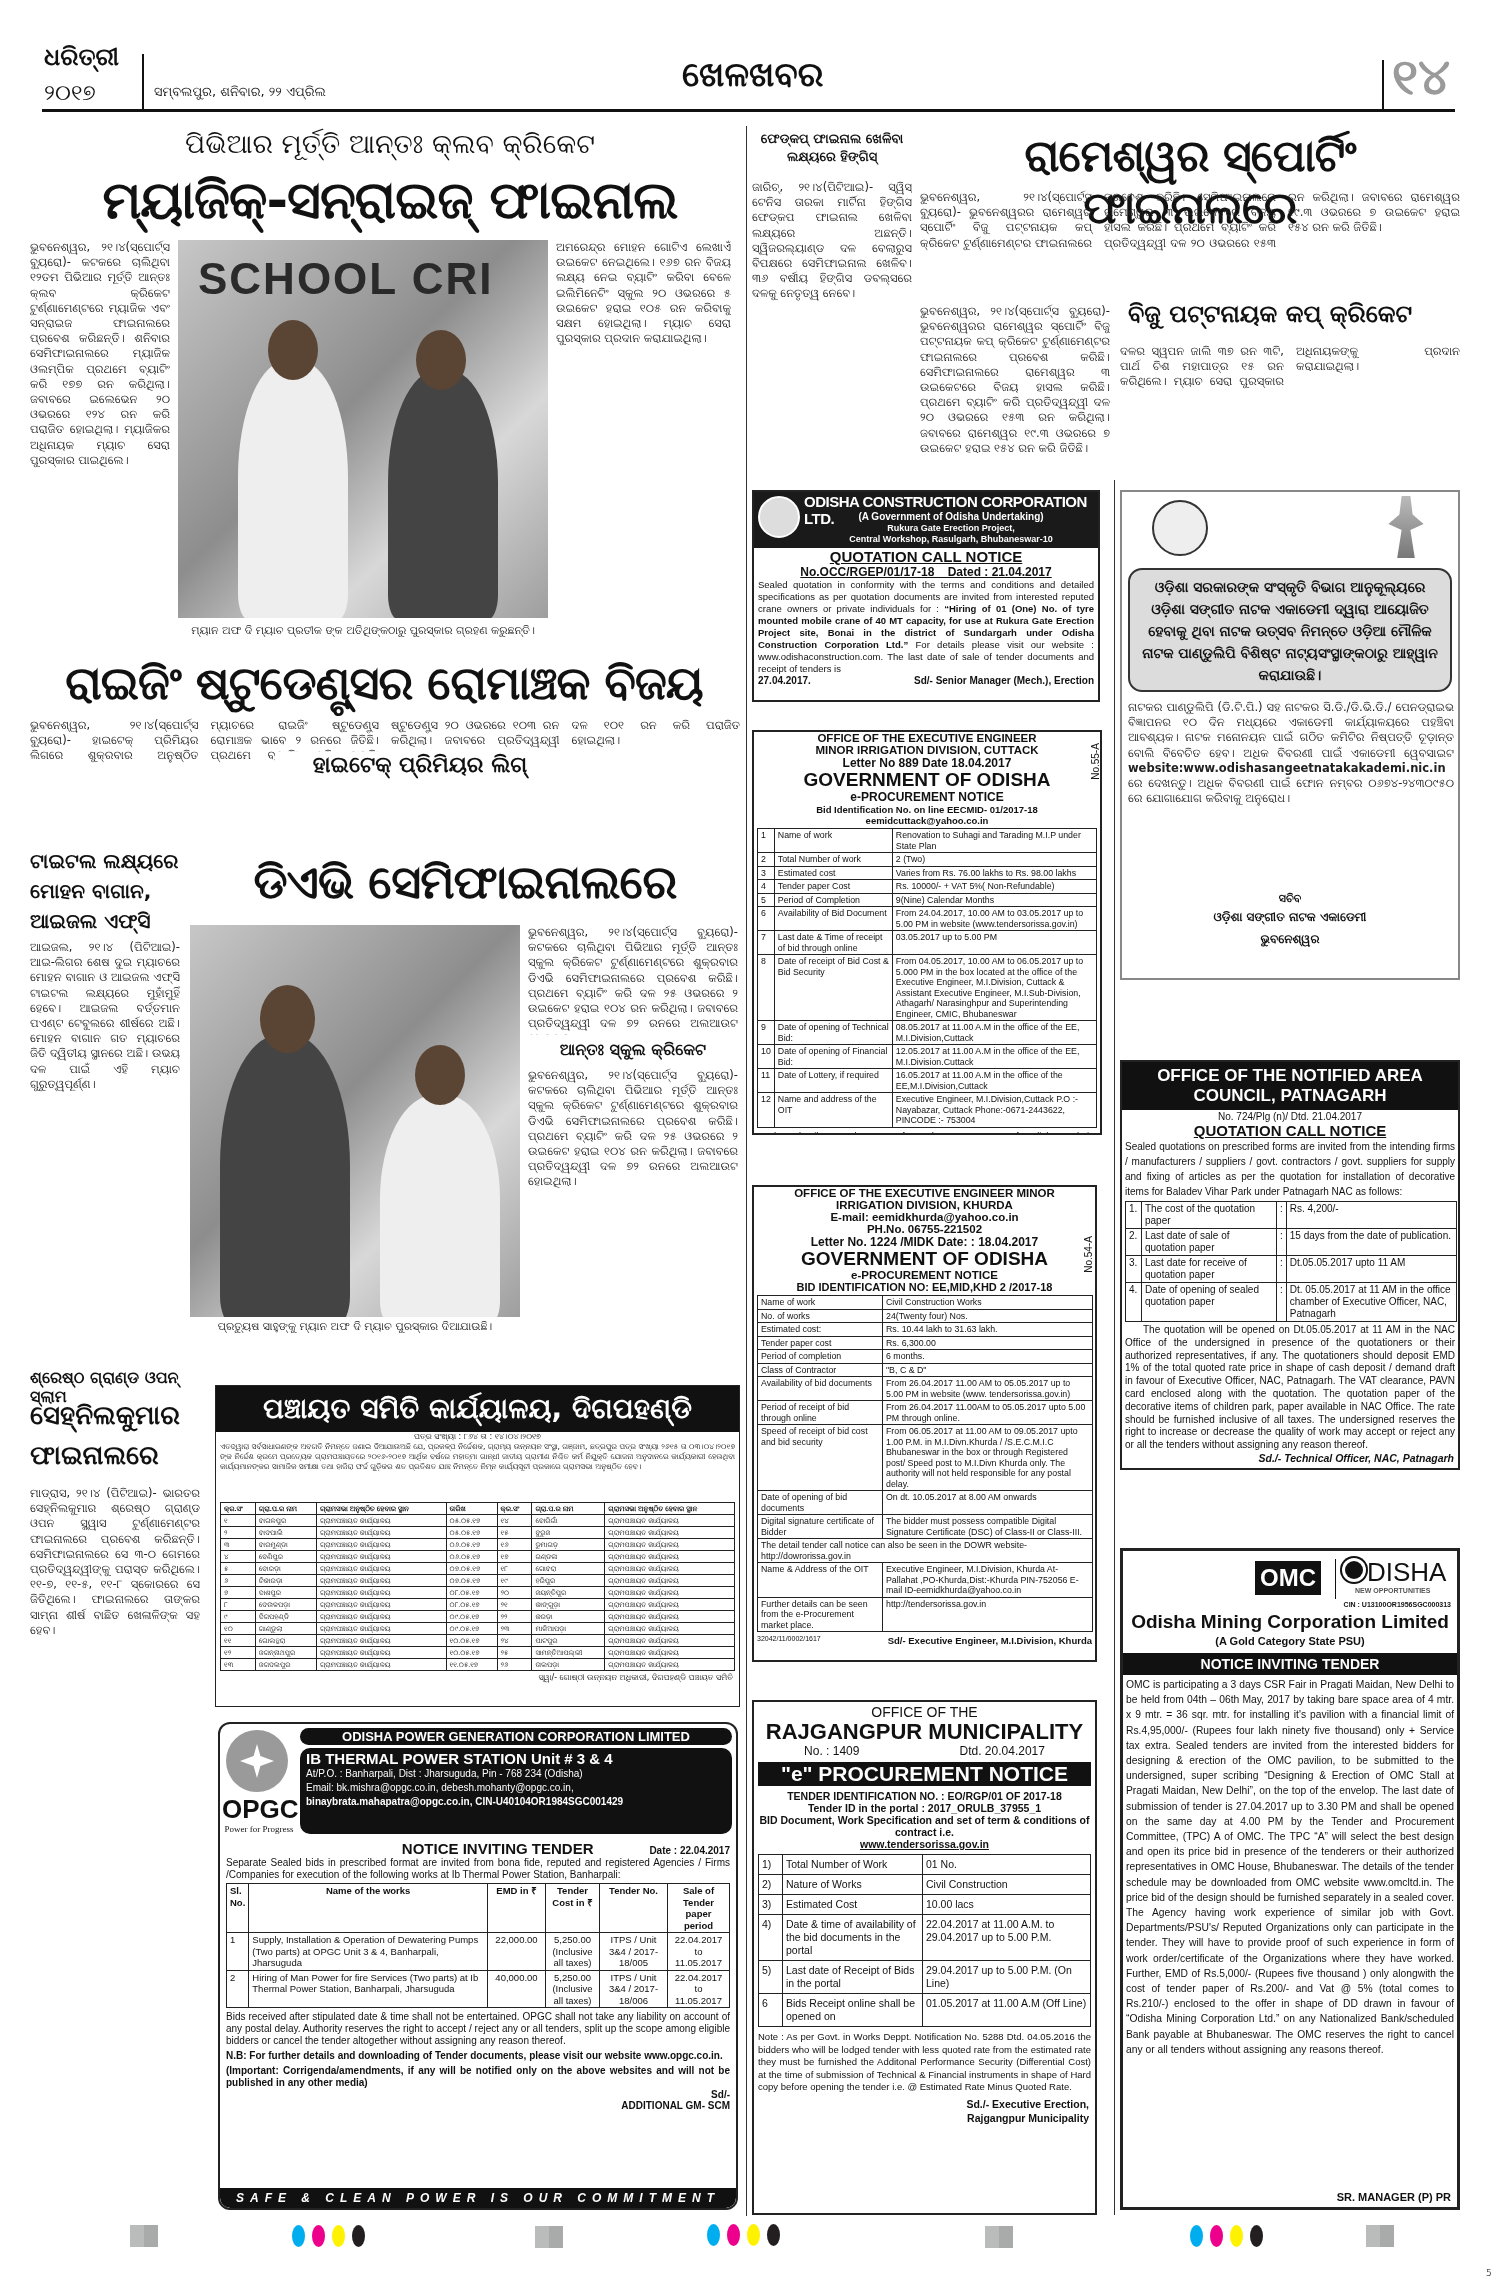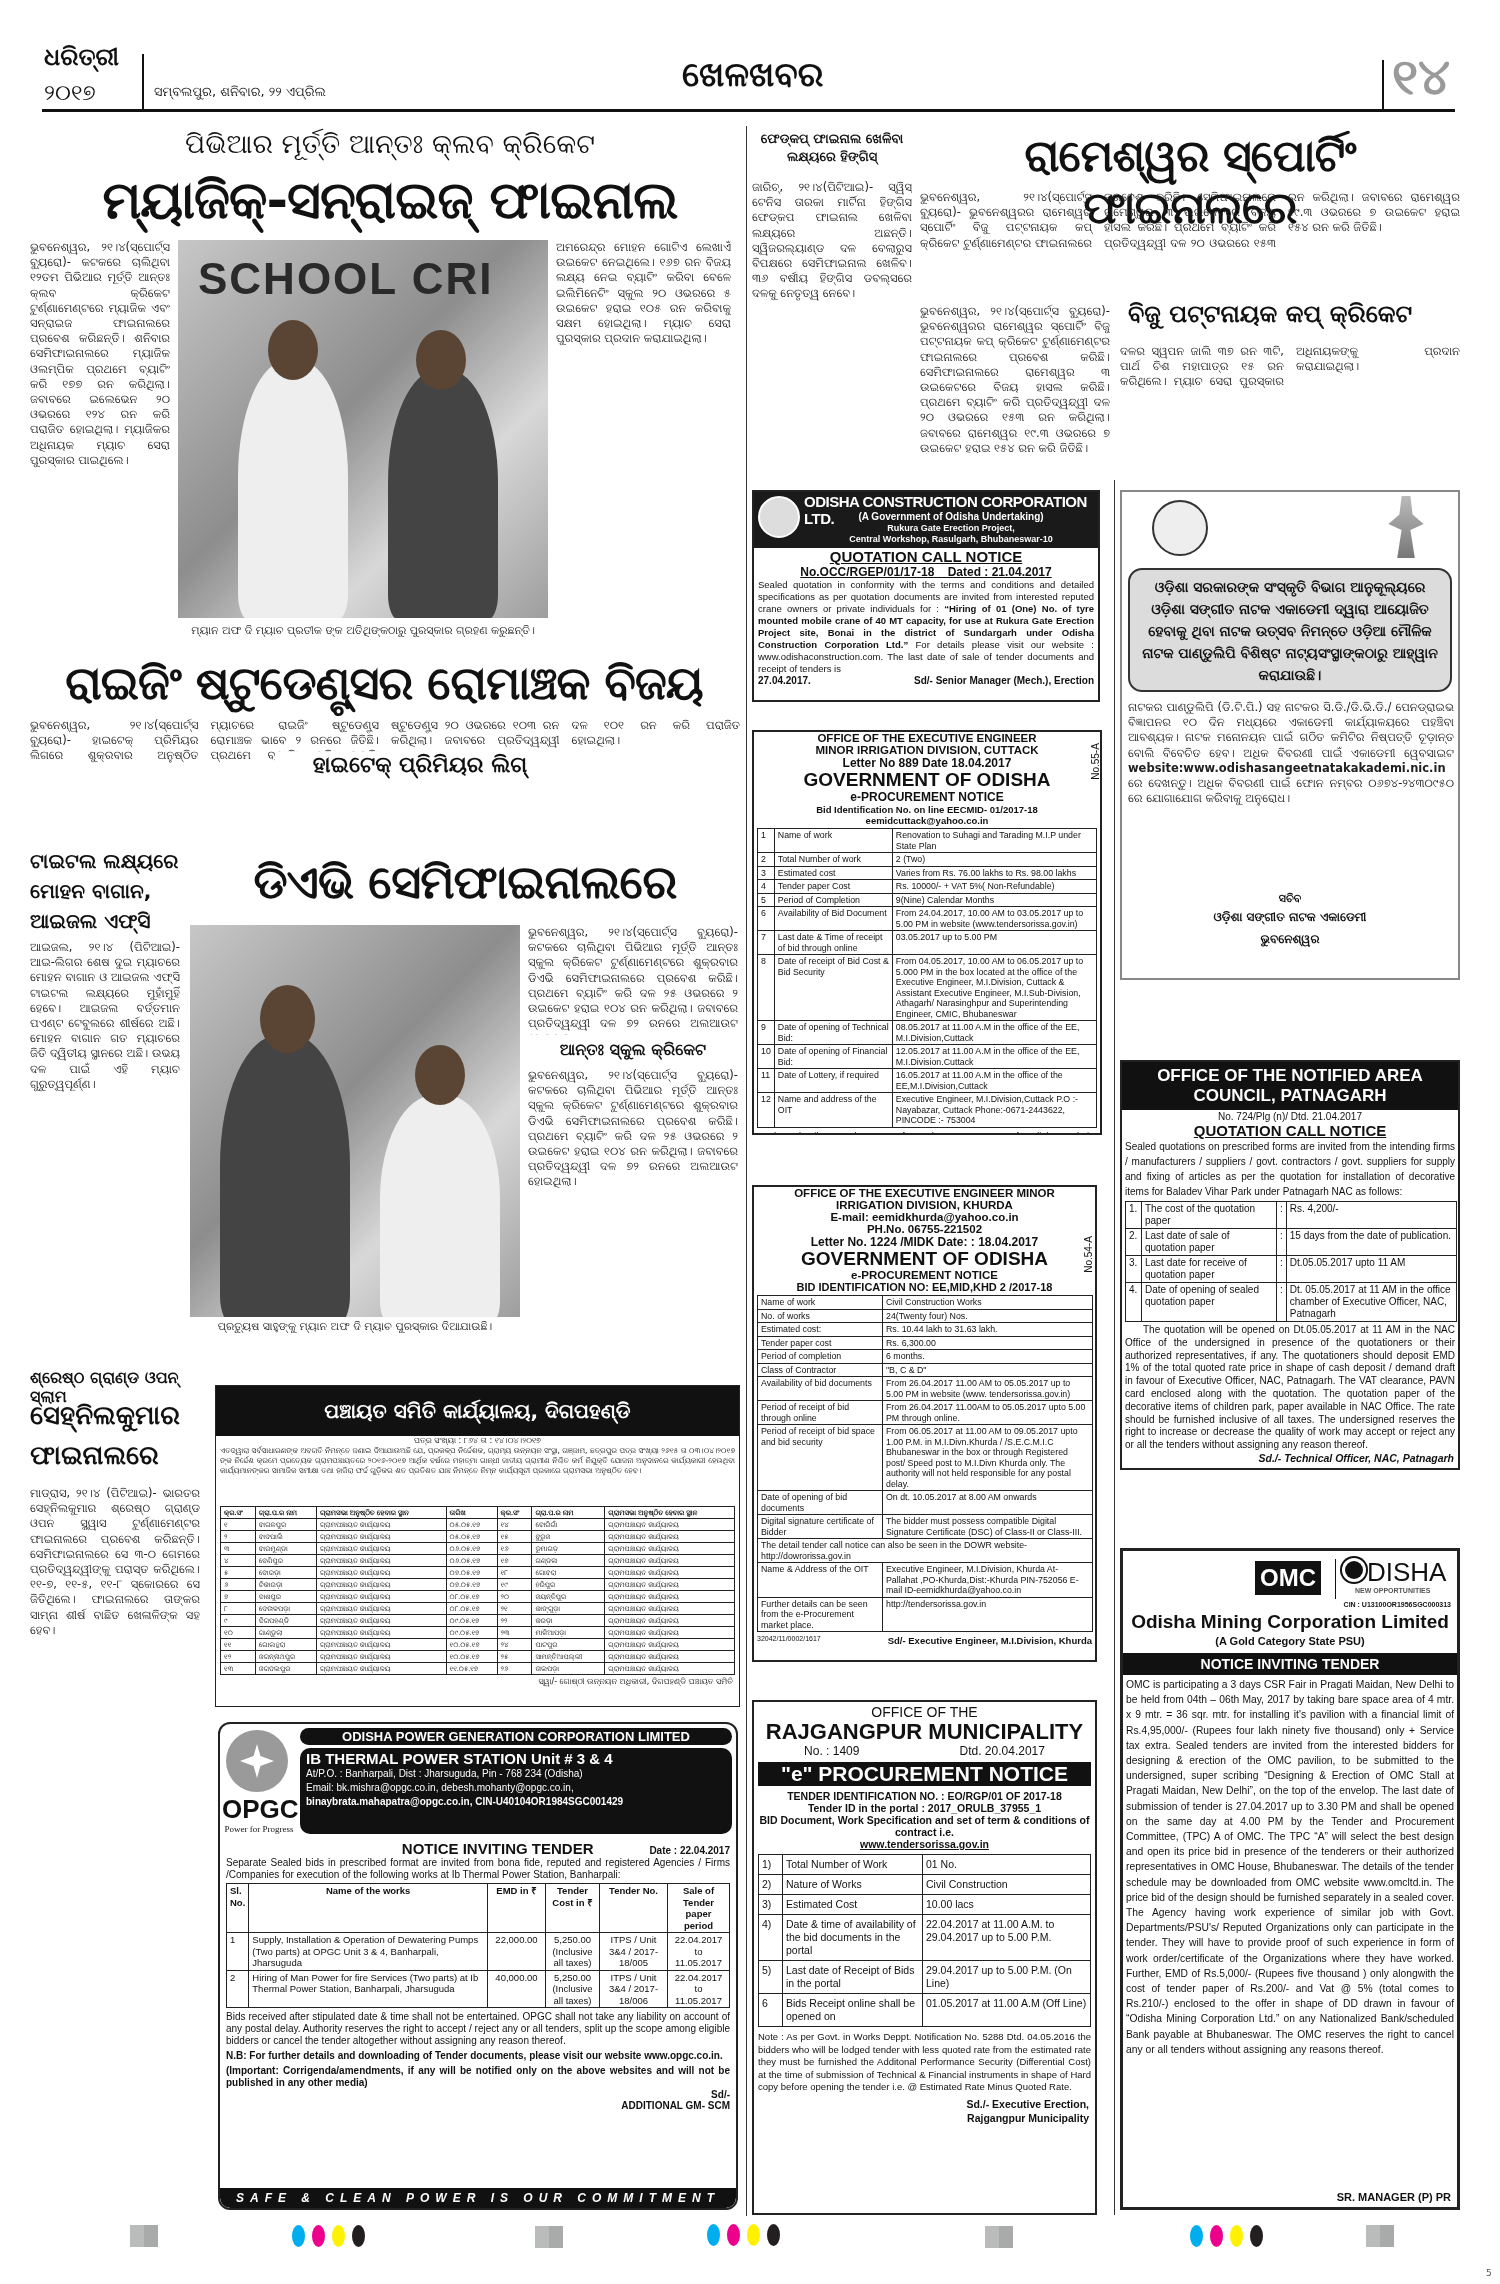--- a/index.html
+++ b/index.html
@@ -71,21 +71,21 @@
   <div class="face" style="left:70px;top:60px;width:55px;height:68px"></div>
   <div class="p1" style="left:190px;top:170px;width:120px;height:230px"></div>
   <div class="face" style="left:225px;top:120px;width:50px;height:60px"></div>
 </div>
 <div class="abs caption" style="left:190px;top:1320px;width:330px;">ପ୍ରତ୍ୟୁଷ ସାହୁଙ୍କୁ ମ୍ୟାନ ଅଫ ଦି ମ୍ୟାଚ ପୁରସ୍କାର ଦିଆଯାଉଛି।</div>
 <div class="abs" style="left:528px;top:1040px;width:210px;font-size:16px;font-weight:bold;text-align:center">ଆନ୍ତଃ ସ୍କୁଲ କ୍ରିକେଟ</div>
 <div class="abs col-text" style="left:528px;top:925px;width:210px;height:110px;">ଭୁବନେଶ୍ୱର, ୨୧।୪(ସ୍ପୋର୍ଟ୍ସ ବ୍ୟୁରୋ)- କଟକରେ ଚାଲିଥିବା ପିଭିଆର ମୂର୍ତ୍ତି ଆନ୍ତଃ ସ୍କୁଲ କ୍ରିକେଟ ଟୁର୍ଣ୍ଣାମେଣ୍ଟରେ ଶୁକ୍ରବାର ଡିଏଭି ସେମିଫାଇନାଲରେ ପ୍ରବେଶ କରିଛି। ପ୍ରଥମେ ବ୍ୟାଟିଂ କରି ଦଳ ୨୫ ଓଭରରେ ୨ ଉଇକେଟ ହରାଇ ୧୦୪ ରନ କରିଥିଲା। ଜବାବରେ ପ୍ରତିଦ୍ୱନ୍ଦ୍ୱୀ ଦଳ ୭୨ ରନରେ ଅଲଆଉଟ ହୋଇଥିଲା।</div>
 <div class="abs col-text" style="left:528px;top:1068px;width:210px;height:255px;">ଭୁବନେଶ୍ୱର, ୨୧।୪(ସ୍ପୋର୍ଟ୍ସ ବ୍ୟୁରୋ)- କଟକରେ ଚାଲିଥିବା ପିଭିଆର ମୂର୍ତ୍ତି ଆନ୍ତଃ ସ୍କୁଲ କ୍ରିକେଟ ଟୁର୍ଣ୍ଣାମେଣ୍ଟରେ ଶୁକ୍ରବାର ଡିଏଭି ସେମିଫାଇନାଲରେ ପ୍ରବେଶ କରିଛି। ପ୍ରଥମେ ବ୍ୟାଟିଂ କରି ଦଳ ୨୫ ଓଭରରେ ୨ ଉଇକେଟ ହରାଇ ୧୦୪ ରନ କରିଥିଲା। ଜବାବରେ ପ୍ରତିଦ୍ୱନ୍ଦ୍ୱୀ ଦଳ ୭୨ ରନରେ ଅଲଆଉଟ ହୋଇଥିଲା।</div>
 
 <div class="abs box" style="left:215px;top:1385px;width:525px;height:322px;border-width:1px">
-  <div class="black-band" style="font-size:20px;padding:13px 0;font-family:'DejaVu Sans',sans-serif">ପଞ୍ଚାୟତ ସମିତି କାର୍ଯ୍ୟାଳୟ, ଦିଗପହଣ୍ଡି</div>
+  <div class="black-band" style="font-size:28px;padding:6px 0;font-family:'DejaVu Sans',sans-serif">ପଞ୍ଚାୟତ ସମିତି କାର୍ଯ୍ୟାଳୟ, ଦିଗପହଣ୍ଡି</div>
   <div style="text-align:center;font-size:8px">ପତ୍ର ସଂଖ୍ୟା : ୮୬୪ ତା : ୧୪।୦୪।୨୦୧୭</div>
   <div style="font-size:7.5px;line-height:10px;padding:0 4px;text-align:justify;height:58px;overflow:hidden">ଏତଦ୍ୱାରା ସର୍ବସାଧାରଣଙ୍କ ଅବଗତି ନିମନ୍ତେ ଜଣାଇ ଦିଆଯାଉଅଛି ଯେ, ପ୍ରକଳ୍ପ ନିର୍ଦ୍ଦେଶକ, ଗ୍ରାମ୍ୟ ଉନ୍ନୟନ ସଂସ୍ଥା, ଗଞ୍ଜାମ, ଛତ୍ରପୁର ପତ୍ର ସଂଖ୍ୟା ୨୬୧୫ ତା ୦୩।୦୪।୨୦୧୭ ଙ୍କ ନିର୍ଦ୍ଦେଶ କ୍ରମେ ପ୍ରତ୍ୟେକ ଗ୍ରାମପଞ୍ଚାୟତରେ ୨୦୧୬-୨୦୧୭ ଆର୍ଥିକ ବର୍ଷରେ ମହାତ୍ମା ଗାନ୍ଧୀ ଜାତୀୟ ଗ୍ରାମୀଣ ନିଶ୍ଚିତ କର୍ମ ନିଯୁକ୍ତି ଯୋଜନା ଅନୁଦାନରେ କାର୍ଯ୍ୟକାରୀ ହେଉଥିବା କାର୍ଯ୍ୟମାନଙ୍କର ସାମାଜିକ ସମୀକ୍ଷା ତଥା ହାଜିରା ଫର୍ଦ୍ଦ ଗୁଡ଼ିକର ଶତ ପ୍ରତିଶତ ଯାଞ୍ଚ ନିମନ୍ତେ ନିମ୍ନ କାର୍ଯ୍ୟସୂଚୀ ପ୍ରକାରେ ଗ୍ରାମସଭା ଅନୁଷ୍ଠିତ ହେବ।</div>
   <table class="t" style="font-size:7px;line-height:9px;margin:2px 4px;width:515px">
     <thead>
         <tr>
       <th>କ୍ର.ସଂ</th>
       <th>ଗ୍ରା.ପ.ର ନାମ</th>
       <th>ଗ୍ରାମସଭା ଅନୁଷ୍ଠିତ ହେବାର ସ୍ଥାନ</th>
       <th>ତାରିଖ</th>
       <th>କ୍ର.ସଂ</th>
@@ -419,21 +419,21 @@
         </tr>
         <tr>
           <td style="width:125px">Availability of bid documents</td>
           <td>From 26.04.2017 11.00 AM to 05.05.2017 up to 5.00 PM in website (www. tendersorissa.gov.in)</td>
         </tr>
         <tr>
           <td style="width:125px">Period of receipt of bid through online</td>
           <td>From 26.04.2017 11.00AM to 05.05.2017 upto 5.00 PM through online.</td>
         </tr>
         <tr>
-          <td style="width:125px">Period of receipt of bid space and bid security</td>
+          <td style="width:125px">Speed of receipt of bid cost and bid security</td>
           <td>From 06.05.2017 at 11.00 AM to 09.05.2017 upto 1.00 P.M. in M.I.Divn.Khurda / /S.E.C.M.I.C Bhubaneswar in the box or through Registered post/ Speed post to M.I.Divn Khurda only. The authority will not held responsible for any postal delay.</td>
         </tr>
         <tr>
           <td style="width:125px">Date of opening of bid documents</td>
           <td>On dt. 10.05.2017 at 8.00 AM onwards</td>
         </tr>
         <tr>
           <td style="width:125px">Digital signature certificate of Bidder</td>
           <td>The bidder must possess compatible Digital Signature Certificate (DSC) of Class-II or Class-III.</td>
         </tr>

